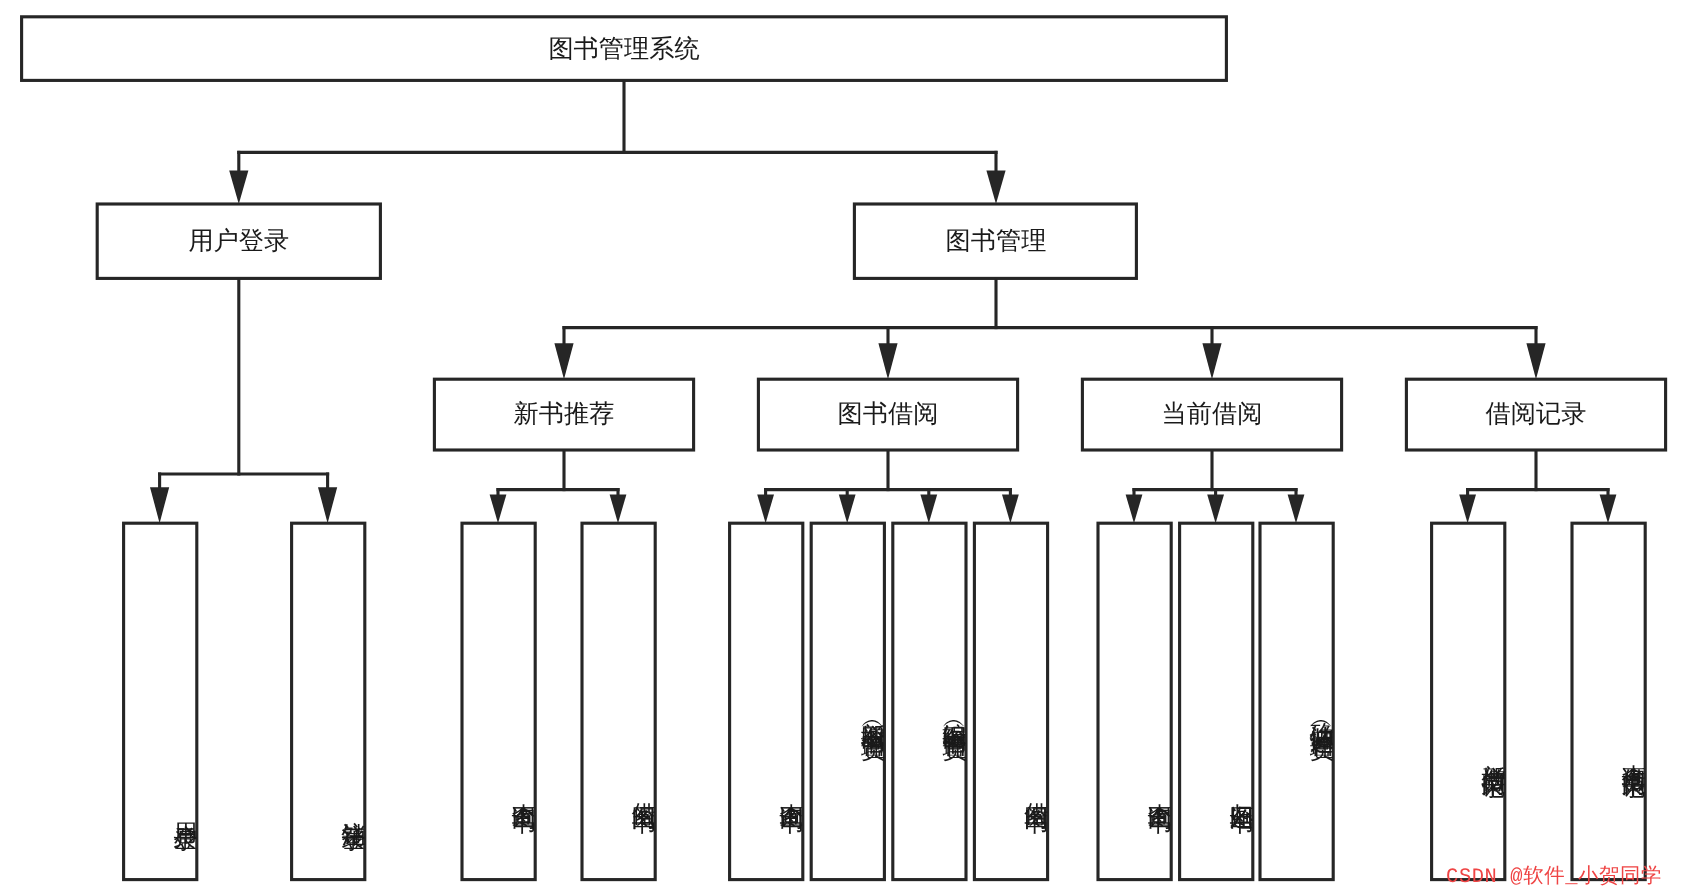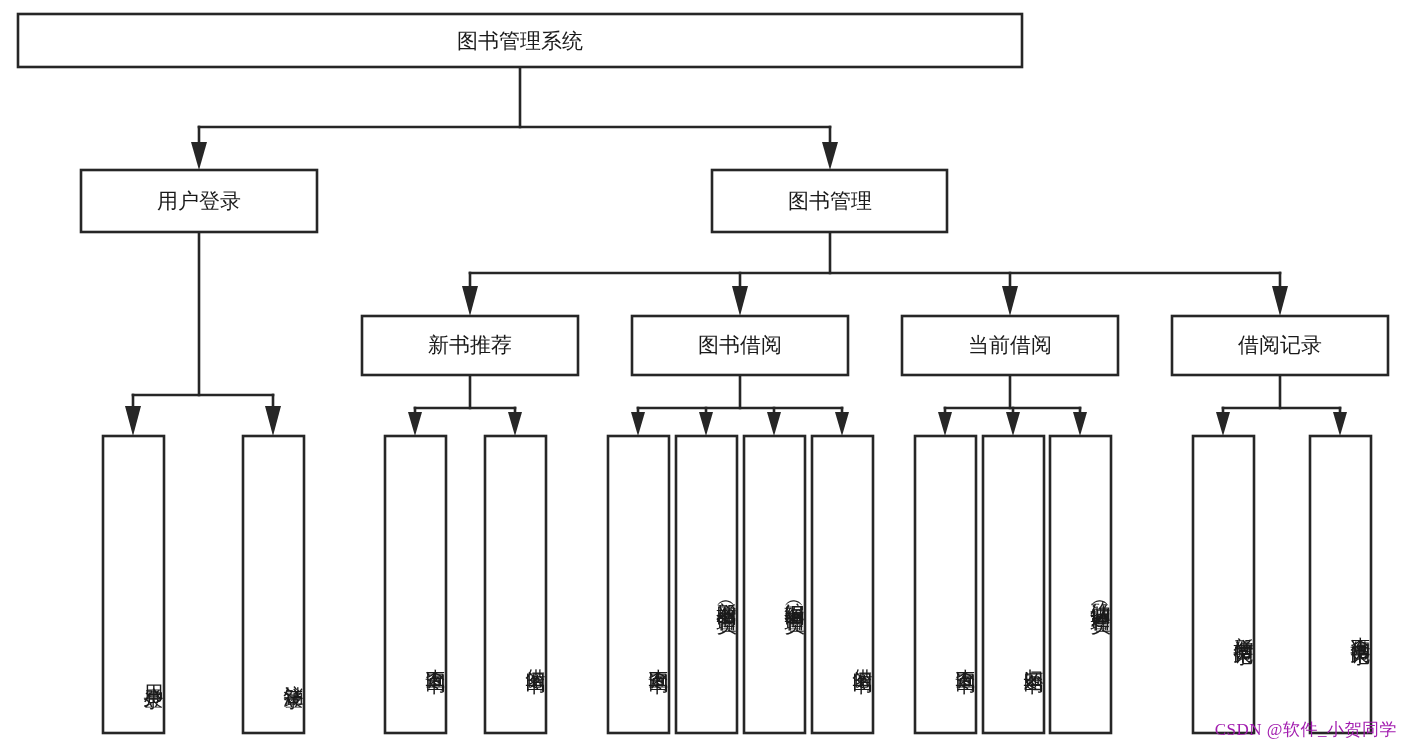--- a/index.html
+++ b/index.html
@@ -58,25 +58,25 @@
     letter-spacing: 2px;
     line-height: 1;
     display: flex;
     align-items: flex-start;
     justify-content: center;
     white-space: nowrap;
     pointer-events: none;
   }
   .watermark {
     position: absolute;
-    right: 8px;
+    right: 20px;
     bottom: 6px;
-    font-family: Liberation Serif, serif;
+    font-family: Liberation Mono, monospace;
     font-size: 17px;
-    color: #a21caf;
+    color: #ef4444;
     letter-spacing: 0.5px;
     white-space: nowrap;
   }
 </style>
 </head>
 <body>
 
 <div id="diagram-root">
 
   <svg id="tree-svg" viewBox="0 0 1405 747">

